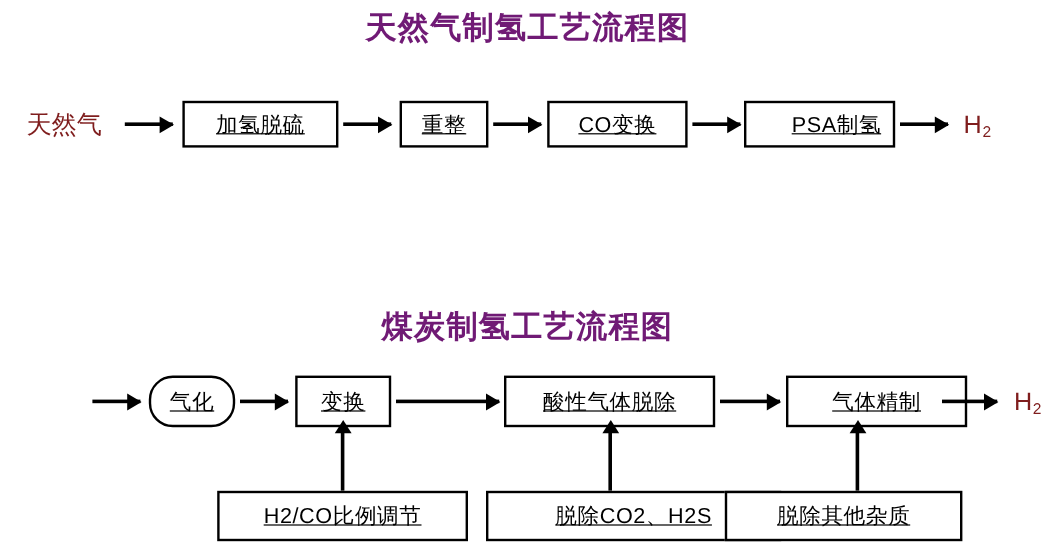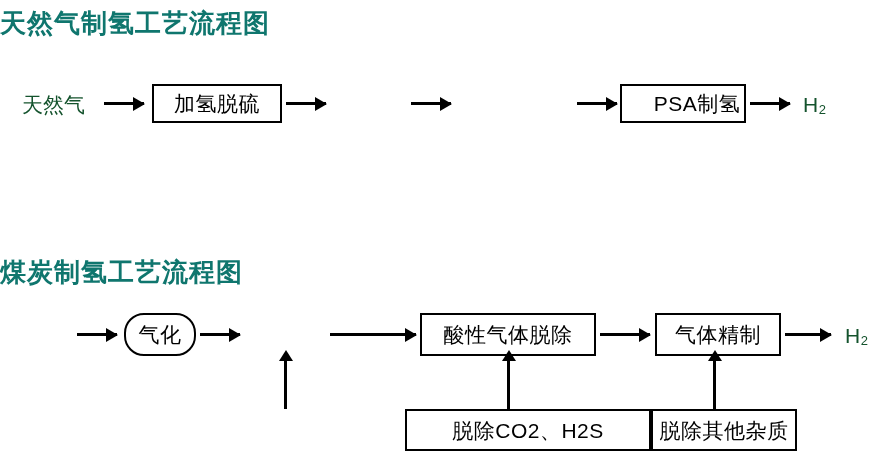--- a/index.html
+++ b/index.html
@@ -17,50 +17,51 @@
   }
   .stage {
     position: absolute;
     left: 0; top: 0;
     width: 879px;
     height: 454px;
   }
   .title {
     position: absolute;
     width: 879px;
-    text-align: left;
+    text-align: center;
     font-size: 26px;
     font-weight: bold;
     letter-spacing: 1px;
-    color: #0f766e;
+    color: #701a75;
     white-space: nowrap;
   }
   #title-1 { top: 6px; }
   #title-2 { top: 228px; margin-top: 27px; }
 
   .node {
     position: absolute;
     box-sizing: border-box;
     border: 2.5px solid #000;
     background: #fff;
     display: flex;
     align-items: center;
     justify-content: center;
-    font-size: 21px;
+    font-size: 18px;
     line-height: 1;
     color: #000;
     white-space: nowrap;
     letter-spacing: 0.5px;
+    text-decoration: underline;
   }
 
   .plain-label {
     position: absolute;
     font-size: 21px;
     line-height: 1;
-    color: #14532d;
+    color: #7f1d1d;
     white-space: nowrap;
     display: flex;
     align-items: center;
   }
   .plain-label sub {
     font-size: 13px;
     vertical-align: baseline;
     position: relative;
     top: 5px;
     left: 0.5px;
@@ -110,23 +111,25 @@
   <div class="title" id="title-1">天然气制氢工艺流程图</div>
 
   <div class="plain-label" style="left:22px; top:90px; height:28px;">天然气</div>
 
   <div class="h-arrow" style="left:104px; top:102px; width:40px;"></div>
 
   <div class="node" style="left:152px; top:84px; width:130px; height:39px;">加氢脱硫</div>
 
   <div class="h-arrow" style="left:286px; top:102px; width:40px;"></div>
 
+  <div class="node" style="left:333px; top:84px; width:74px; height:39px;">重整</div>
 
   <div class="h-arrow" style="left:411px; top:102px; width:40px;"></div>
 
+  <div class="node" style="left:456px; top:84px; width:117px; height:39px;">CO变换</div>
 
   <div class="h-arrow" style="left:577px; top:102px; width:40px;"></div>
 
   <div class="node" style="left:620px; top:84px; width:126px; height:39px;padding-left:28px;">PSA制氢</div>
 
   <div class="h-arrow" style="left:750px; top:102px; width:40px;"></div>
 
   <div class="plain-label" style="left:803px; top:90px; height:28px;">
     <span>H</span>
       <sub>2</sub>
@@ -134,38 +137,40 @@
 
   <div class="title" id="title-2">煤炭制氢工艺流程图</div>
 
 
   <div class="h-arrow" style="left:77px; top:333px; width:40px;"></div>
 
   <div class="node" style="left:124px; top:313px; width:72px; height:43px;border-radius:20px;">气化</div>
 
   <div class="h-arrow" style="left:200px; top:333px; width:40px;"></div>
 
+  <div class="node" style="left:246px; top:313px; width:80px; height:43px;">变换</div>
 
   <div class="h-arrow" style="left:330px; top:333px; width:86px;"></div>
 
   <div class="node" style="left:420px; top:313px; width:176px; height:43px;">酸性气体脱除</div>
 
   <div class="h-arrow" style="left:600px; top:333px; width:50px;"></div>
 
-  <div class="node" style="left:655px; top:313px; width:126px; height:43px;">气体精制</div>
+  <div class="node" style="left:655px; top:313px; width:151px; height:43px;">气体精制</div>
 
   <div class="h-arrow" style="left:785px; top:333px; width:46px;"></div>
 
   <div class="plain-label" style="left:845px; top:321px; height:28px;">
     <span>H</span>
       <sub>2</sub>
   </div>
 
   <div class="v-arrow" style="left:284px; top:360px; height:49px;"></div>
   <div class="v-arrow" style="left:507px; top:360px; height:49px;"></div>
   <div class="v-arrow" style="left:713px; top:360px; height:49px;"></div>
 
+  <div class="node" style="left:181px; top:409px; width:209px; height:42px;">H2/CO比例调节</div>
 
   <div class="node" style="left:405px; top:409px; width:246px; height:42px;">脱除CO2、H2S</div>
 
-  <div class="node" style="left:651px; top:409px; width:146px; height:42px;">脱除其他杂质</div>
+  <div class="node" style="left:604px; top:409px; width:198px; height:42px;">脱除其他杂质</div>
 
 </div>
 
 </body></html>

